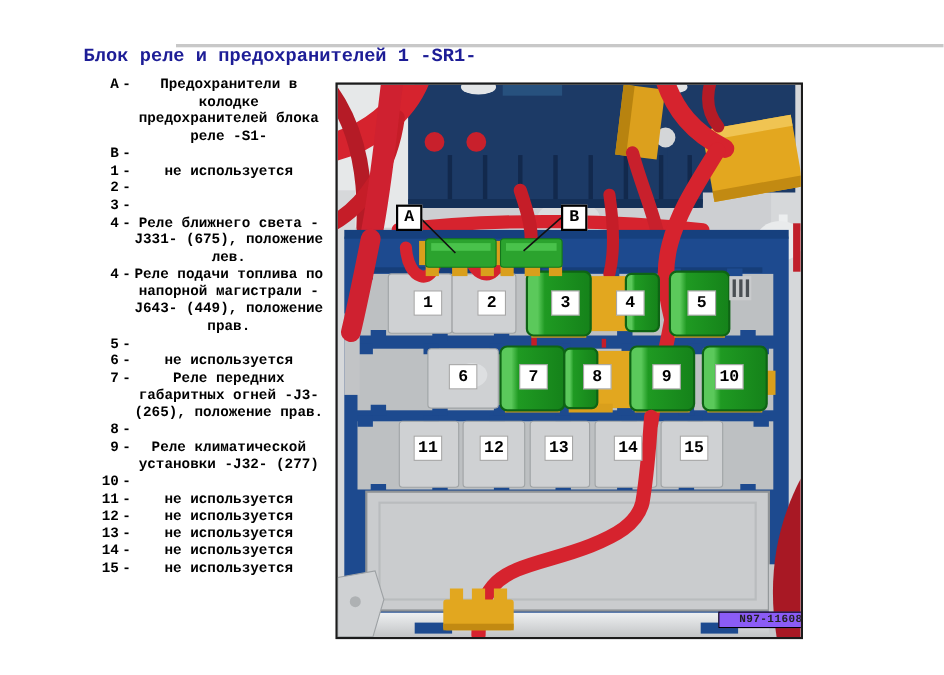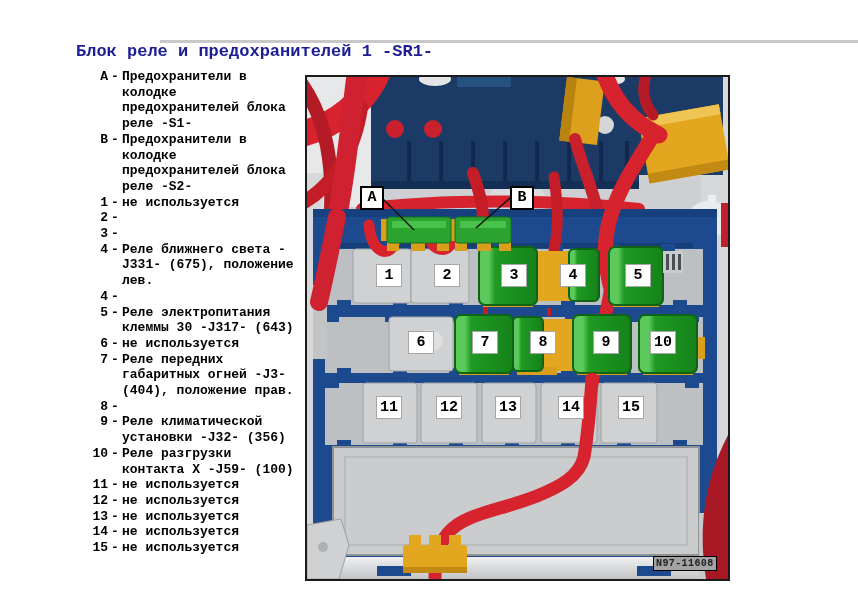--- a/index.html
+++ b/index.html
@@ -7,52 +7,51 @@
         font-family:Liberation Mono, monospace;overflow:hidden;margin-top:40px;}
   .top-strip{position:absolute;left:160px;top:0;width:698px;height:3px;
              background:#aaaaaa;opacity:.65;}
   .title{position:absolute;left:76px;top:2px;margin:0;font-size:17px;
          font-weight:bold;color:#1d1d96;white-space:nowrap;}
   .legend{position:absolute;left:78px;top:29px;width:220px;}
   .lrow{display:grid;grid-template-columns:30px 14px 172px;
         font-size:13px;font-weight:bold;color:#000;line-height:15.7px;}
   .lk{text-align:right;}
   .ls{text-align:center;}
-  .lt{text-align:left;}
+  .lt{text-align:center;}
   .photo{position:absolute;left:305px;top:35px;width:421px;height:502px;
          background:#cdcfd2;border:2px solid #1b1b1b;overflow:hidden;}
   .photo svg{position:absolute;left:0;top:0;}
   .chip{position:absolute;min-width:18px;padding:0 3px;height:21px;
         line-height:21px;text-align:center;background:#ffffff;color:#000;
         font-size:15px;font-weight:bold;border:1px solid rgba(0,0,0,.35);
         box-sizing:content-box;}
   .callout{position:absolute;width:20px;height:20px;line-height:20px;
            text-align:center;background:#ffffff;color:#000;font-size:15px;
            font-weight:bold;border:2px solid #000;}
-  .figref{position:absolute;left:346px;top:479px;background:#a3a3a3;
+  .figref{position:absolute;left:346px;top:479px;background:#8b5cf6;
           border:1px solid #000;font-size:10px;font-weight:bold;color:#222;
-          padding:1px 2px;letter-spacing:.4px;white-space:nowrap;}
+          padding:1px 18px;letter-spacing:.4px;white-space:nowrap;}
 </style>
 </head>
 <body>
 
 <div class="page">
   <div class="top-strip"></div>
   <h1 class="title">Блок реле и предохранителей 1 -SR1-</h1>
 
   <div class="legend">
     <div class="lrow">
         <span class="lk">A</span>
         <span class="ls">-</span>
         <span class="lt">Предохранители в колодке предохранителей блока реле -S1-</span>
       </div>
     <div class="lrow">
         <span class="lk">B</span>
         <span class="ls">-</span>
-        <span class="lt">Предохранители в колодке предохранителей блока реле -S2-</span>
       </div>
     <div class="lrow">
         <span class="lk">1</span>
         <span class="ls">-</span>
         <span class="lt">не используется</span>
       </div>
     <div class="lrow">
         <span class="lk">2</span>
         <span class="ls">-</span>
       </div>
@@ -61,49 +60,48 @@
         <span class="ls">-</span>
       </div>
     <div class="lrow">
         <span class="lk">4</span>
         <span class="ls">-</span>
         <span class="lt">Реле ближнего света - J331- (675), положение лев.</span>
       </div>
     <div class="lrow">
         <span class="lk">4</span>
         <span class="ls">-</span>
+        <span class="lt">Реле подачи топлива по напорной магистрали - J643- (449), положение прав.</span>
       </div>
     <div class="lrow">
         <span class="lk">5</span>
         <span class="ls">-</span>
-        <span class="lt">Реле электропитания клеммы 30 -J317- (643)</span>
       </div>
     <div class="lrow">
         <span class="lk">6</span>
         <span class="ls">-</span>
         <span class="lt">не используется</span>
       </div>
     <div class="lrow">
         <span class="lk">7</span>
         <span class="ls">-</span>
-        <span class="lt">Реле передних габаритных огней -J3- (404), положение прав.</span>
+        <span class="lt">Реле передних габаритных огней -J3- (265), положение прав.</span>
       </div>
     <div class="lrow">
         <span class="lk">8</span>
         <span class="ls">-</span>
       </div>
     <div class="lrow">
         <span class="lk">9</span>
         <span class="ls">-</span>
-        <span class="lt">Реле климатической установки -J32- (356)</span>
+        <span class="lt">Реле климатической установки -J32- (277)</span>
       </div>
     <div class="lrow">
         <span class="lk">10</span>
         <span class="ls">-</span>
-        <span class="lt">Реле разгрузки контакта X -J59- (100)</span>
       </div>
     <div class="lrow">
         <span class="lk">11</span>
         <span class="ls">-</span>
         <span class="lt">не используется</span>
       </div>
     <div class="lrow">
         <span class="lk">12</span>
         <span class="ls">-</span>
         <span class="lt">не используется</span>

